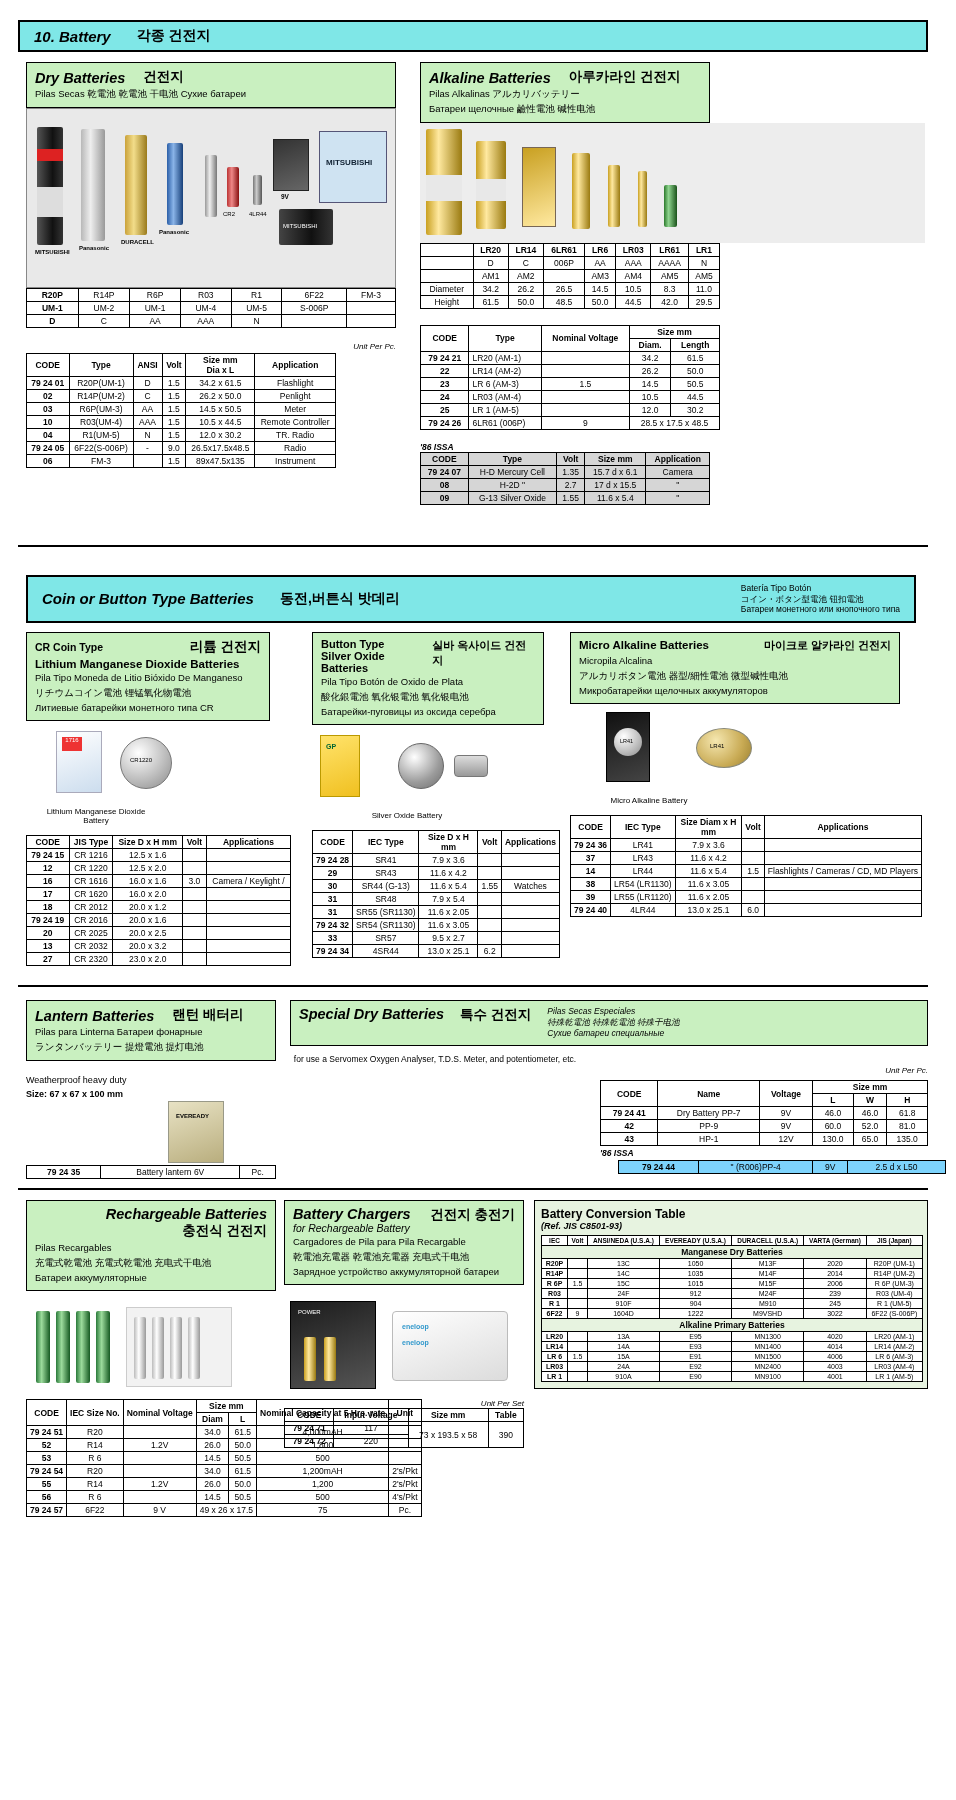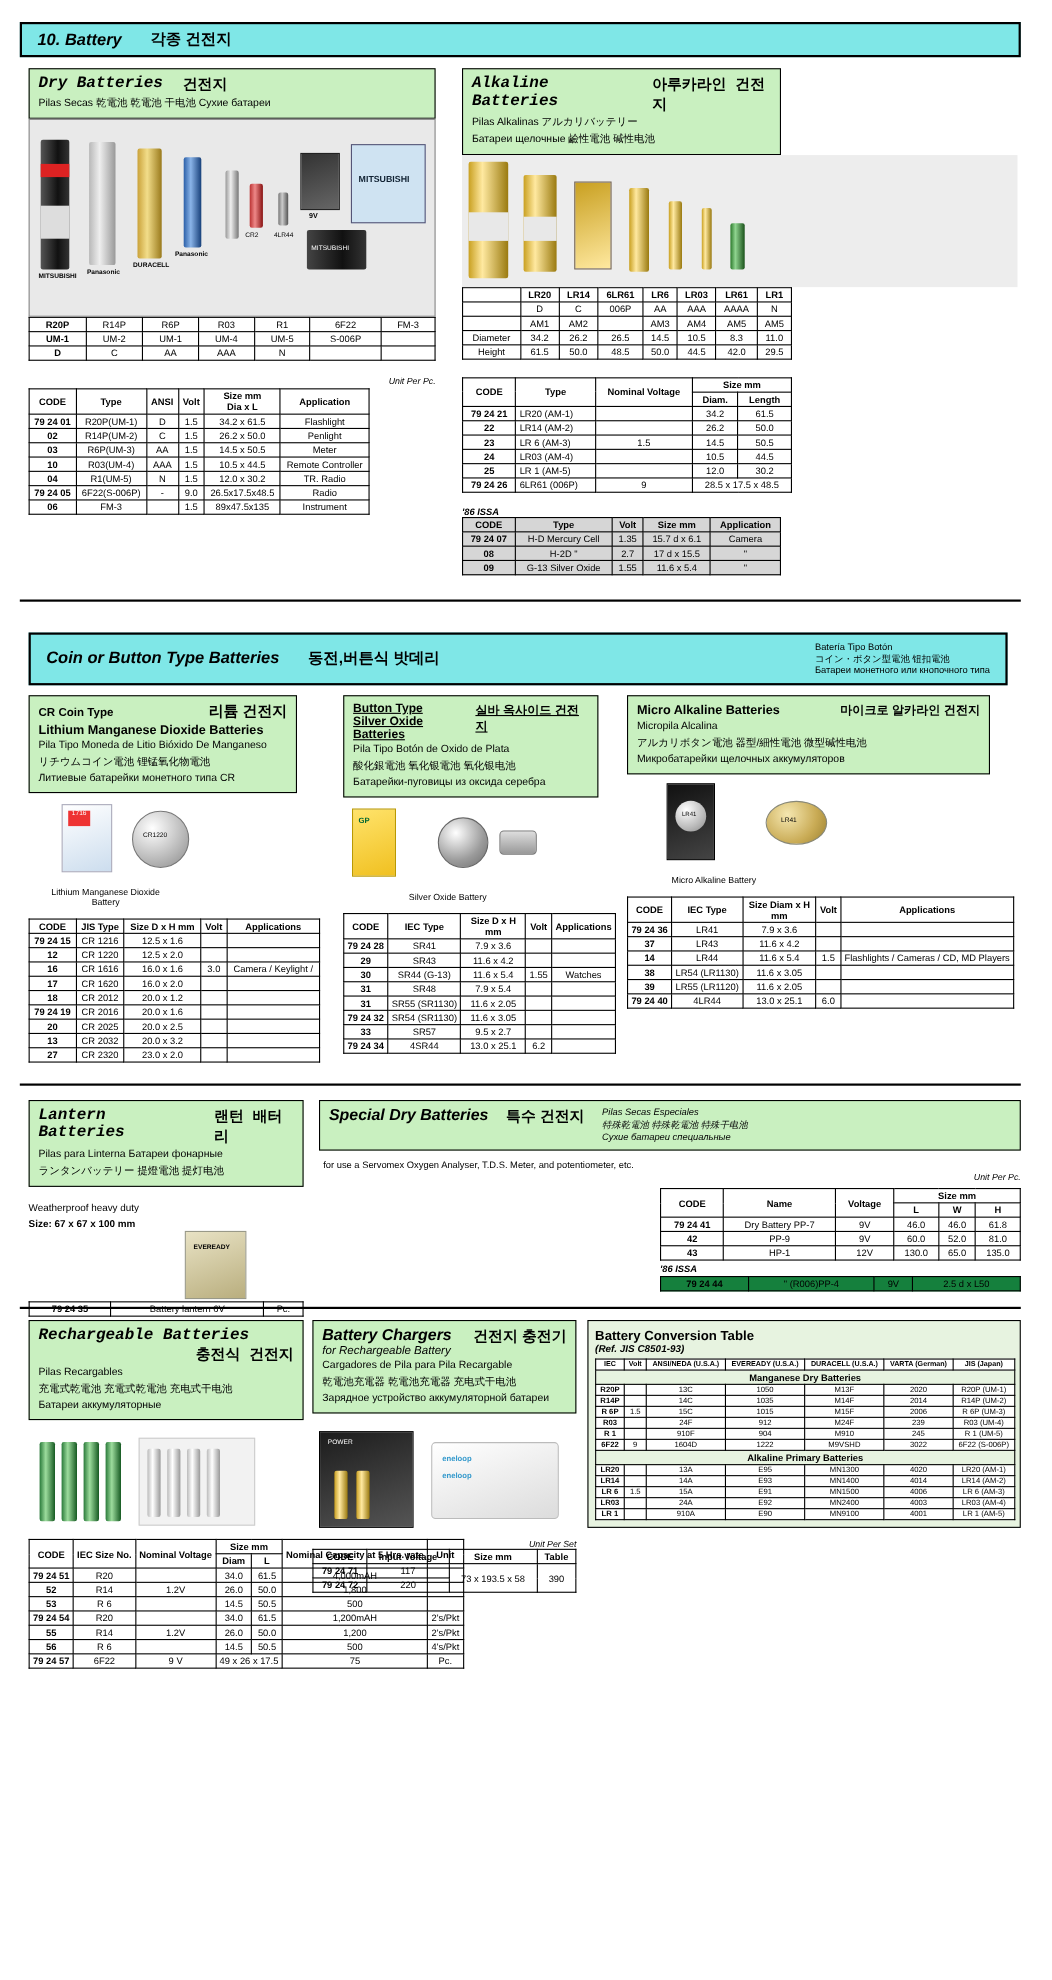--- a/index.html
+++ b/index.html
@@ -27,21 +27,21 @@
     font-size: 15px;
   }
   .sec-title-bar .kor { font-style: normal; font-weight: bold; font-size: 14px; }
 
   .green-head {
     background: #c9f0c0;
     border: 1.5px solid #000;
     padding: 5px 8px 6px 8px;
   }
   .green-head .gh-row1 {
-    display: flex; align-items: flex-start; gap: 18px; font-family: Liberation Mono, monospace;
+    display: flex; align-items: flex-end; gap: 18px;
   }
   .green-head .gh-en {
     font-style: italic; font-weight: bold; font-size: 14.5px;
   }
   .green-head .gh-kr { font-weight: bold; font-size: 13.5px; }
   .green-head .gh-sub { font-size: 9.5px; line-height: 1.35; margin-top: 2px; }
 
   table.grid {
     border-collapse: collapse;
     font-size: 8.5px;
@@ -511,21 +511,21 @@
             <td>23.0 x 2.0</td>
             <td></td>
             <td></td>
           </tr>
         </tbody>
     </table>
   </div>
 
   <div class="abs" style="left:312px; top:632px; width:250px;">
     <div class="green-head" style="width:232px;">
-      <div style="display:flex; justify-content:flex-end; align-items:flex-start;text-decoration:underline;">
+      <div style="display:flex; justify-content:flex-end; align-items:flex-start;">
         <span style="font-weight:bold; font-size:11px; white-space:pre-line;">Button Type
 Silver Oxide Batteries</span>
         <span class="gh-kr" style="font-size:11px;">실바 옥사이드 건전지</span>
       </div>
       <div class="gh-sub">Pila Tipo Botón de Oxido de Plata</div>
       <div class="gh-sub">酸化銀電池  氧化银電池  氧化银电池</div>
       <div class="gh-sub">Батарейки-пуговицы из оксида серебра</div>
     </div>
     <div style="position:relative; height:80px; margin-top:6px;">
       <div class="abs" style="left:8px; top:4px; width:40px; height:62px; background:linear-gradient(160deg,#ffe36b,#f0c020); border:1px solid #b90;"></div>
@@ -757,21 +757,21 @@
             <td class="lbold">43</td>
             <td>HP-1</td>
             <td>12V</td>
             <td>130.0</td>
             <td>65.0</td>
             <td>135.0</td>
           </tr>
         </tbody>
     </table>
     <div class="abs" style="left:310px; top:148px; font-size:8.5px; font-style:italic; font-weight:bold;">'86 ISSA</div>
-    <table class="grid abs" style="left:310px; top:160px; width:328px; background:#15803d;padding-left:32px;">
+    <table class="grid abs" style="left:328px; top:160px; width:328px; background:#7dd3fc;padding-left:32px;">
       <tbody id="spd-issa-body">
           <tr>
             <td class="lbold">79 24 44</td>
             <td>" (R006)PP-4</td>
             <td>9V</td>
             <td colspan="3">2.5 d x L50</td>
           </tr>
         </tbody>
     </table>
   </div>

